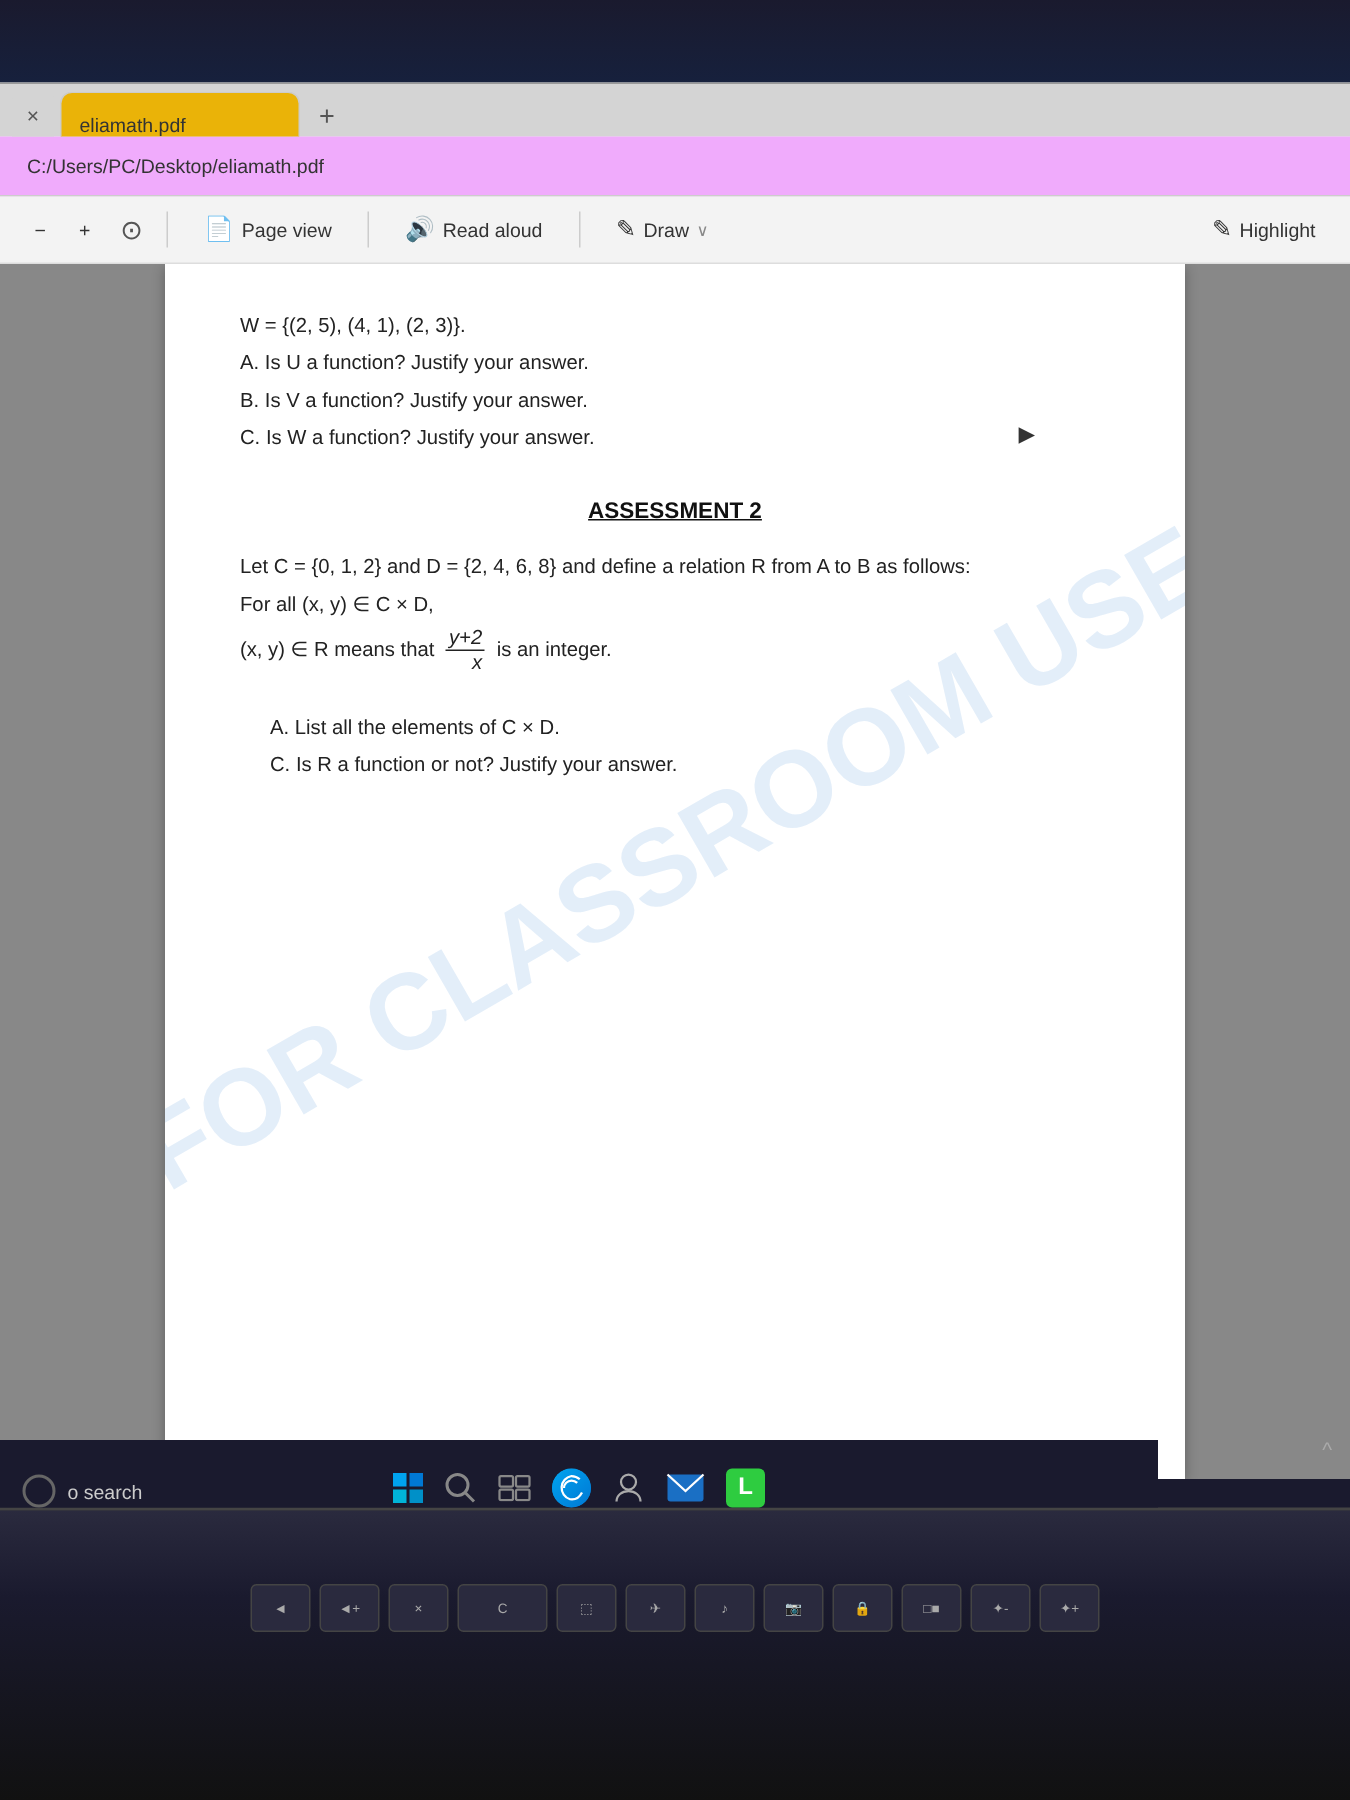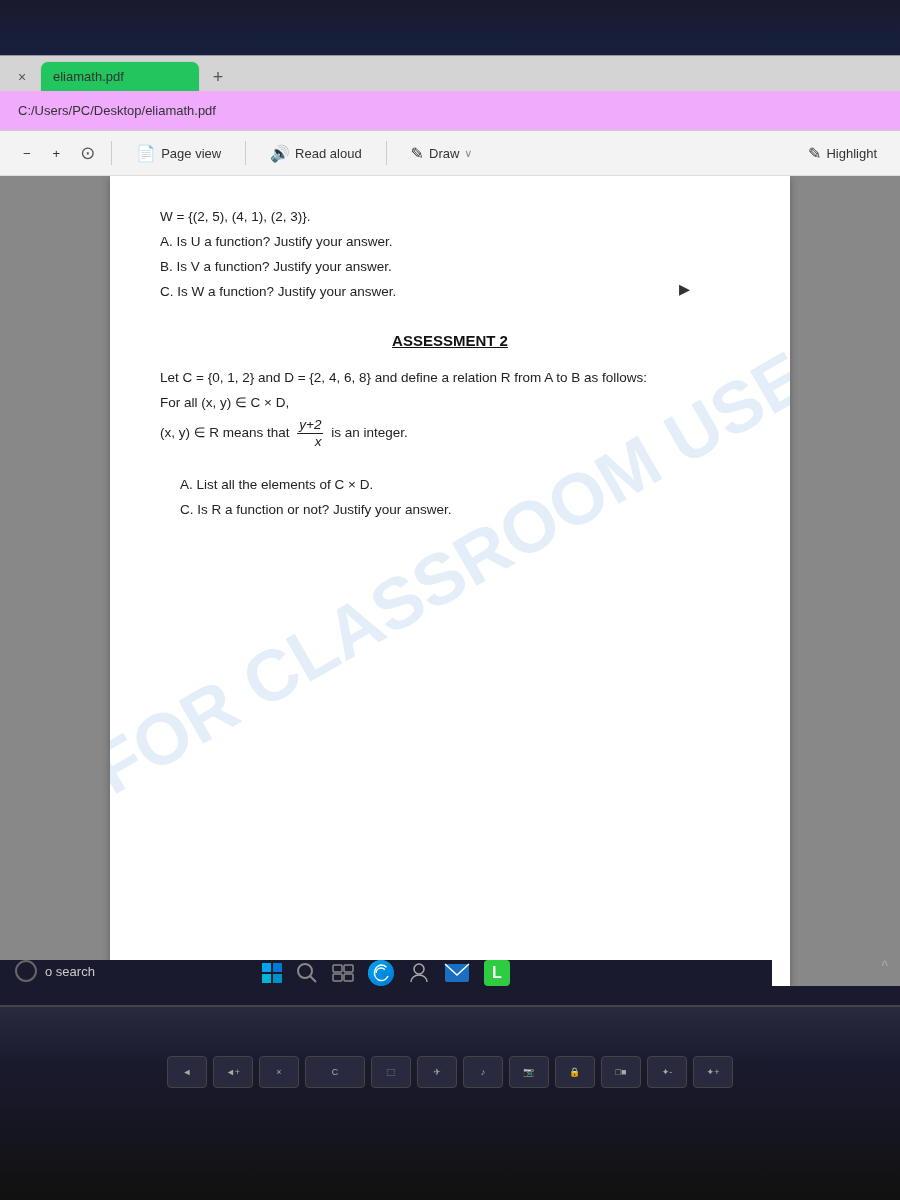--- a/index.html
+++ b/index.html
@@ -51,24 +51,24 @@
       align-items: center;
       justify-content: center;
       cursor: pointer;
       font-size: 14px;
       color: #555;
       border-radius: 4px 4px 0 0;
     }
 
     .tab-active {
       height: 30px;
-      background: #22c55e;
+      background: #eab308;
       border-radius: 8px 8px 0 0;
       display: flex;
-      align-items: center;
+      align-items: flex-end;
       padding: 0 12px;
       gap: 8px;
       font-size: 13px;
       color: #333;
       min-width: 160px;
       border-top: 1px solid #ccc;
       border-left: 1px solid #ccc;
       border-right: 1px solid #ccc;
     }
 
@@ -259,21 +259,21 @@
 
     
     .taskbar {
       position: absolute;
       bottom: 195px;
       left: 0;
       width: 772px;
       height: 45px;
       background: #1a1a2e;
       display: flex;
-      align-items: flex-start;
+      align-items: flex-end;
       justify-content: center;
       gap: 18px;
       z-index: 100;
     }
 
     .taskbar-item {
       display: flex;
       align-items: center;
       justify-content: center;
       cursor: pointer;

